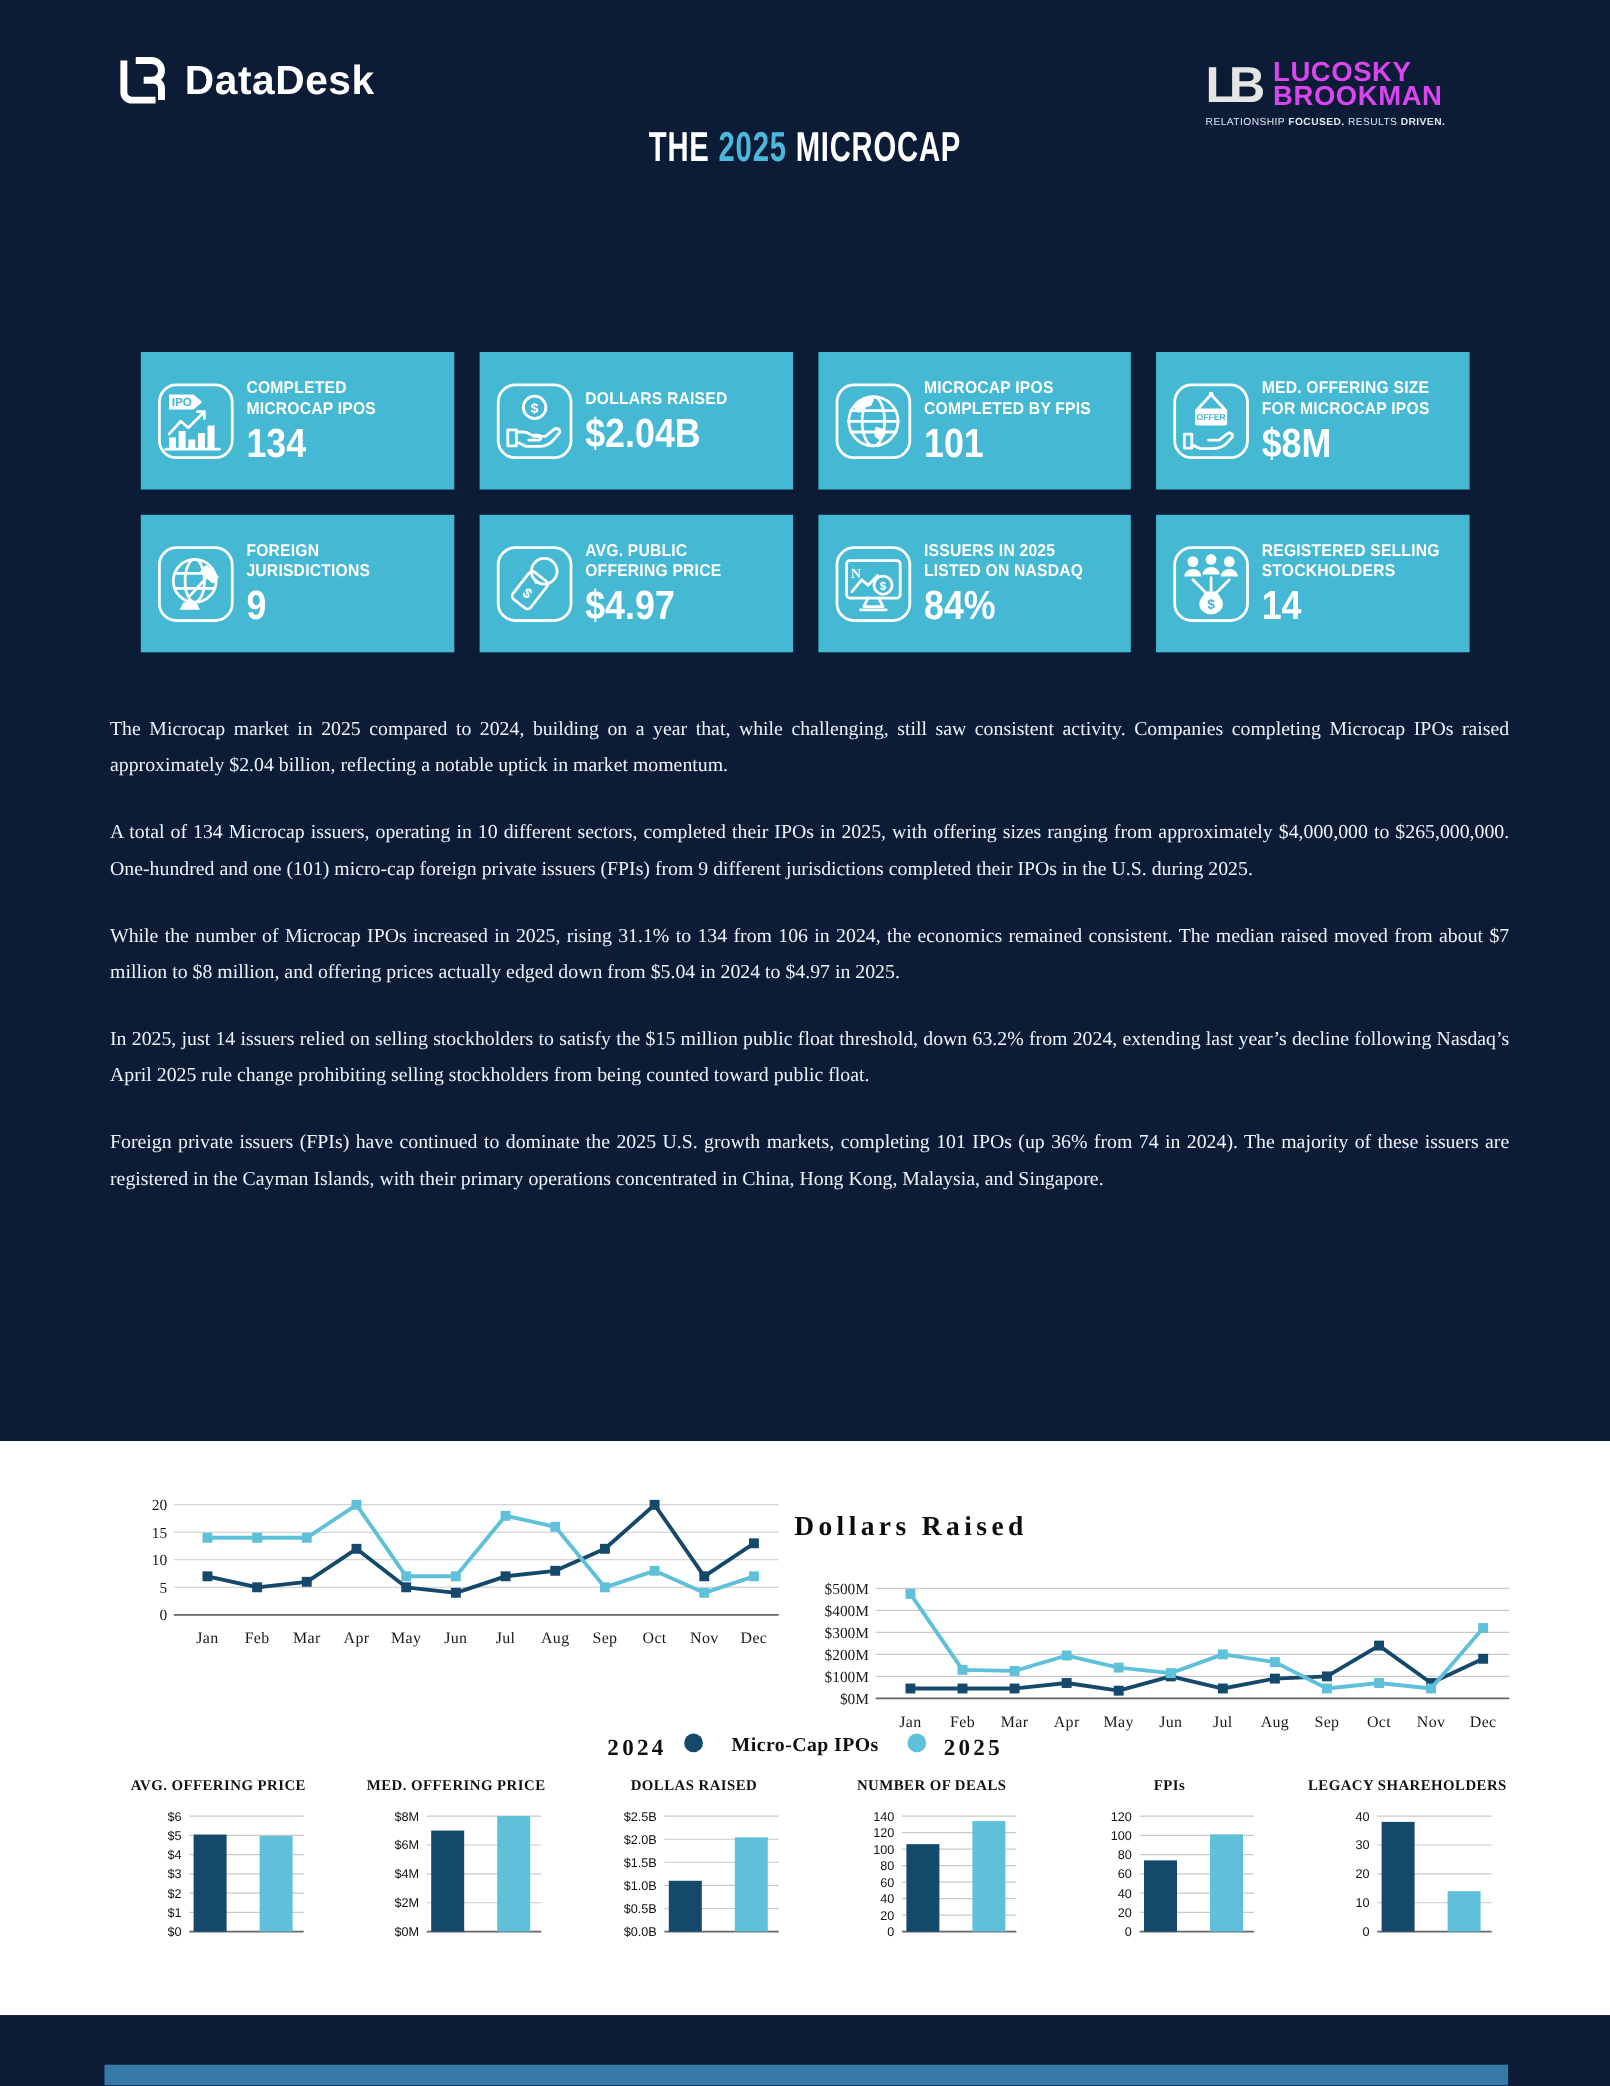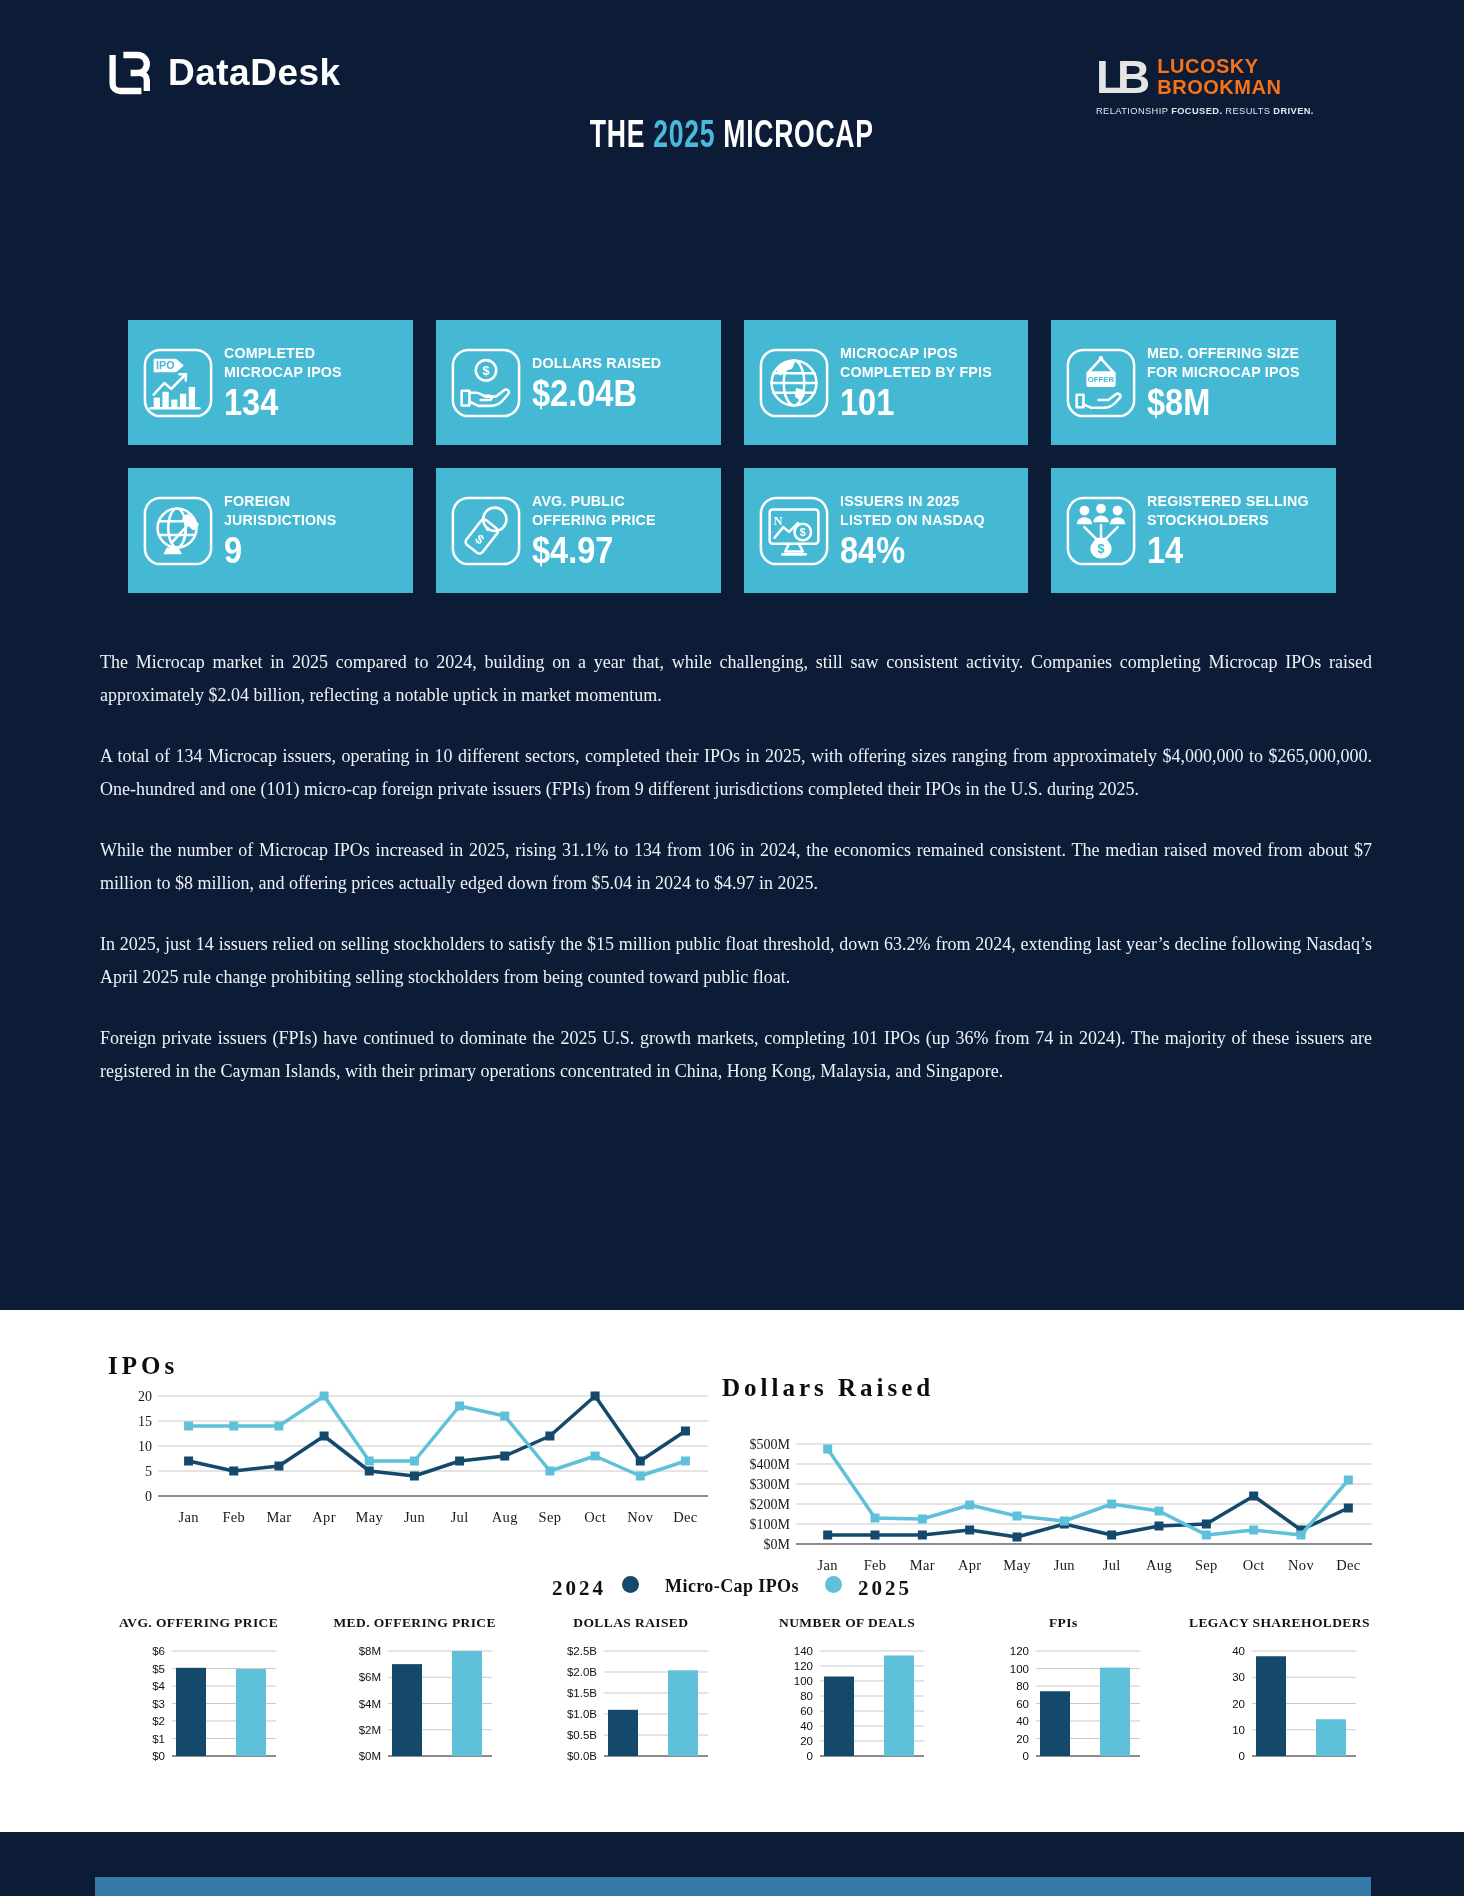--- a/index.html
+++ b/index.html
@@ -10,21 +10,21 @@
   }
   .abs{position:absolute}
 
   
   .dd-logo{left:100px;top:46px;display:flex;align-items:center;gap:14px}
   .dd-mark svg{display:block}
   .dd-text{color:#fff;font-size:37px;font-weight:700;letter-spacing:.5px}
   .lb-logo{left:1096px;top:54px;width:236px}
   .lb-row{display:flex;align-items:center;gap:8px}
   .lb-mono{color:#e5e5e5;font-size:46px;font-weight:900;letter-spacing:-7px;line-height:46px;padding-right:6px}
-  .lb-name{color:#f97316;font-weight:700;font-size:20px;line-height:21px;letter-spacing:.5px}
+  .lb-name{color:#d946ef;font-weight:700;font-size:25px;line-height:21px;letter-spacing:.5px}
   .lb-tag{color:#dfe6ef;font-size:9.3px;letter-spacing:.4px;margin-top:6px;white-space:nowrap}
   .lb-tag b{font-weight:700}
 
   
   .page-title{left:0;top:112px;width:1464px;text-align:center;color:#fff}
   .t-line{font-size:38px;font-weight:700;letter-spacing:1px;line-height:44px;display:inline-block;transform:scaleX(.7)}
   .t-wrap2{display:block;margin-top:14px}
   .t-accent{color:var(--accent,#4ab9dc)}
 
   
@@ -278,21 +278,20 @@
 <div class="abs body-text" id="bodyText">
     <p>The Microcap market in 2025 compared to 2024, building on a year that, while challenging, still saw consistent activity. Companies completing Microcap IPOs raised approximately $2.04 billion, reflecting a notable uptick in market momentum.</p>
     <p>A total of 134 Microcap issuers, operating in 10 different sectors, completed their IPOs in 2025, with offering sizes ranging from approximately $4,000,000 to $265,000,000. One-hundred and one (101) micro-cap foreign private issuers (FPIs) from 9 different jurisdictions completed their IPOs in the U.S. during 2025.</p>
     <p>While the number of Microcap IPOs increased in 2025, rising 31.1% to 134 from 106 in 2024, the economics remained consistent. The median raised moved from about $7 million to $8 million, and offering prices actually edged down from $5.04 in 2024 to $4.97 in 2025.</p>
     <p>In 2025, just 14 issuers relied on selling stockholders to satisfy the $15 million public float threshold, down 63.2% from 2024, extending last year’s decline following Nasdaq’s April 2025 rule change prohibiting selling stockholders from being counted toward public float.</p>
     <p>Foreign private issuers (FPIs) have continued to dominate the 2025 U.S. growth markets, completing 101 IPOs (up 36% from 74 in 2024). The majority of these issuers are registered in the Cayman Islands, with their primary operations concentrated in China, Hong Kong, Malaysia, and Singapore.</p>
   </div>
 
 <div class="abs charts">
   <div class="lc-block lc-ipos">
-    <div class="lc-title">IPOs</div>
     <div id="lineChart0"><svg width="615" height="152" viewBox="0 0 615 152">
           <line x1="50" y1="112" x2="600" y2="112" stroke="#666" stroke-width="1.6"></line>
           <text x="44" y="117" text-anchor="end" class="tick-lab">0</text>
           <line x1="50" y1="87" x2="600" y2="87" stroke="#c9c9c9" stroke-width="1"></line>
           <text x="44" y="92" text-anchor="end" class="tick-lab">5</text>
           <line x1="50" y1="62" x2="600" y2="62" stroke="#c9c9c9" stroke-width="1"></line>
           <text x="44" y="67" text-anchor="end" class="tick-lab">10</text>
           <line x1="50" y1="37" x2="600" y2="37" stroke="#c9c9c9" stroke-width="1"></line>
           <text x="44" y="42" text-anchor="end" class="tick-lab">15</text>
           <line x1="50" y1="12" x2="600" y2="12" stroke="#c9c9c9" stroke-width="1"></line>

